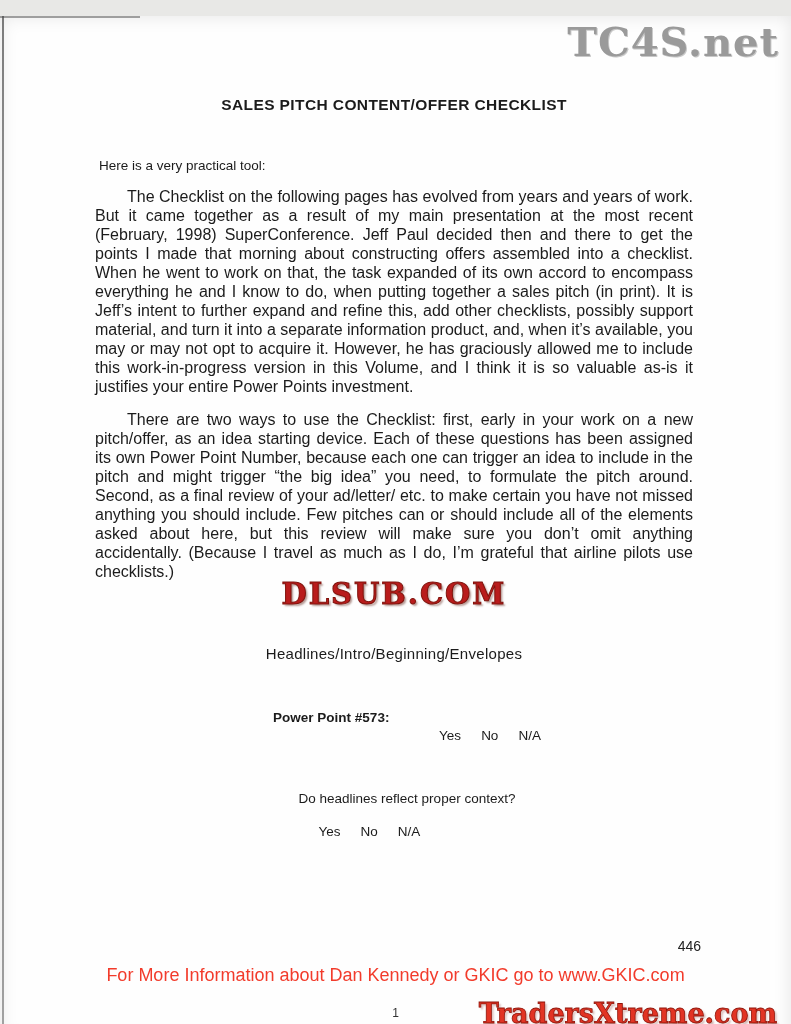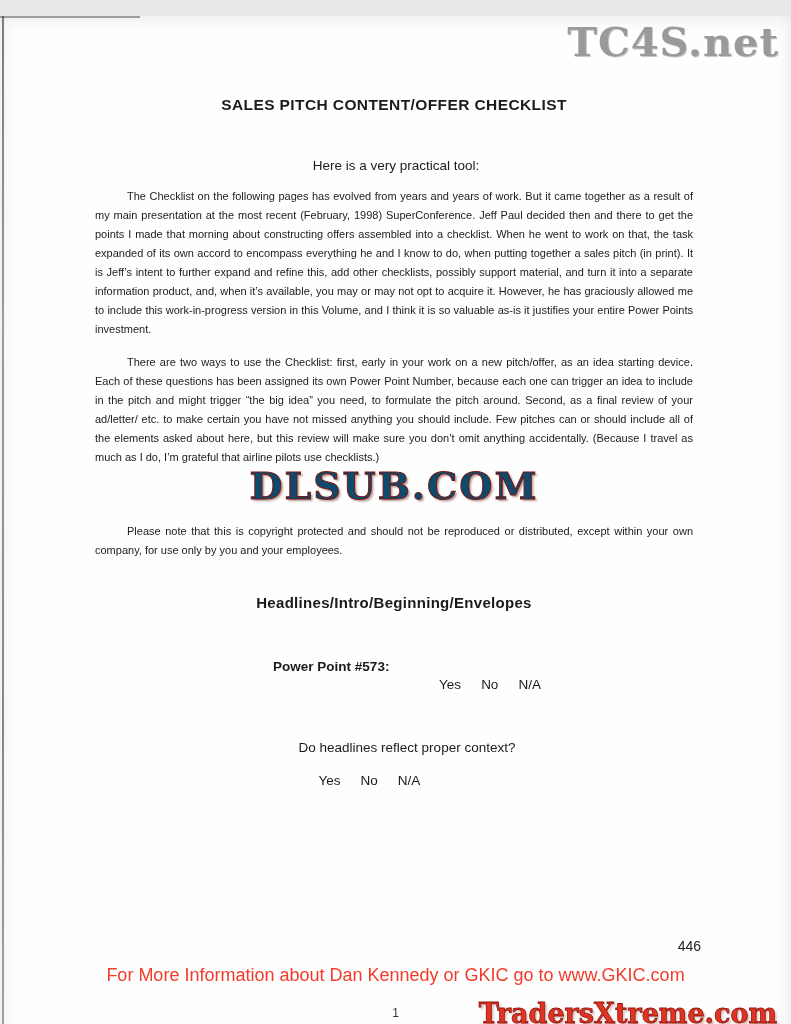--- a/index.html
+++ b/index.html
@@ -52,45 +52,44 @@
   .doc-title {
     margin: 80px 0 0 0;
     text-align: center;
     font-size: 15.5px;
     font-weight: bold;
     letter-spacing: .4px;
   }
   .intro-line {
     margin: 44px 0 0 4px;
     font-size: 13.5px;
-    text-align: center;
   }
   p.body-par {
     margin: 14px 0 0 0;
-    font-size: 11px;
+    font-size: 16px;
     line-height: 19px;
     text-align: justify;
     text-indent: 32px;
   }
   .wm-center {
     margin: -4px 0 2px 0;
     text-align: center;
     font-family: "DejaVu Serif", serif;
     font-weight: bold;
-    font-size: 38px;
+    font-size: 29px;
     letter-spacing: 2px;
-    color: #0c4a6e;
+    color: #b91c1c;
     -webkit-text-stroke: 1px #7e120b;
     text-shadow: 2px 2px 2px rgba(90,30,20,0.45), 0 0 6px rgba(255,255,255,0.9);
   }
   .section-heading {
     margin: 34px 0 0 0;
     text-align: center;
     font-size: 15px;
-    font-weight: bold;
+    font-weight: normal;
     letter-spacing: .3px;
   }
   .pp-row {
     display: flex;
     margin: 48px 0 0 26px;
     font-size: 13.5px;
     justify-content: center;
   }
   .pp-label {
     width: 146px;
@@ -155,21 +154,20 @@
 
     <div class="intro-line">Here is a very practical tool:</div>
 
     <p class="body-par">The Checklist on the following pages has evolved from years and years of work. But it came together as a result of my main presentation at the most recent (February, 1998) SuperConference. Jeff Paul decided then and there to get the points I made that morning about constructing offers assembled into a checklist. When he went to work on that, the task expanded of its own accord to encompass everything he and I know to do, when putting together a sales pitch (in print).  It is Jeff’s intent to further expand and refine this, add other checklists, possibly support material, and turn it into a separate information product, and, when it’s available, you may or may not opt to acquire it. However, he has graciously allowed me to include this work-in-progress version in this Volume, and I think it is so valuable as-is it justifies your entire Power Points investment.</p>
 
     <p class="body-par">There are two ways to use the Checklist: first, early in your work on a new pitch/offer, as an idea starting device. Each of these questions has been assigned its own Power Point Number, because each one can trigger an idea to include in the pitch and might trigger “the big idea” you need, to formulate the pitch around.  Second, as a final review of your ad/letter/ etc. to make certain you have not missed anything you should include. Few pitches can or should include all of the elements asked about here, but this review will make sure you don’t omit anything accidentally. (Because I travel as much as I do, I’m grateful that airline pilots use checklists.)</p>
 
     <div class="wm-center">DLSUB.COM</div>
 
 
-    <p class="body-par">Please note that this is copyright protected and should not be reproduced or distributed, except within your own company, for use only by you and your employees.</p>
 
     <h2 class="section-heading">Headlines/Intro/Beginning/Envelopes</h2>
 
     <div class="pp-row">
       <div class="pp-label">Power Point #573:</div>
       <div class="pp-body">
         <div class="pp-options">
           <span>Yes</span>
           <span>No</span>
           <span>N/A</span>

